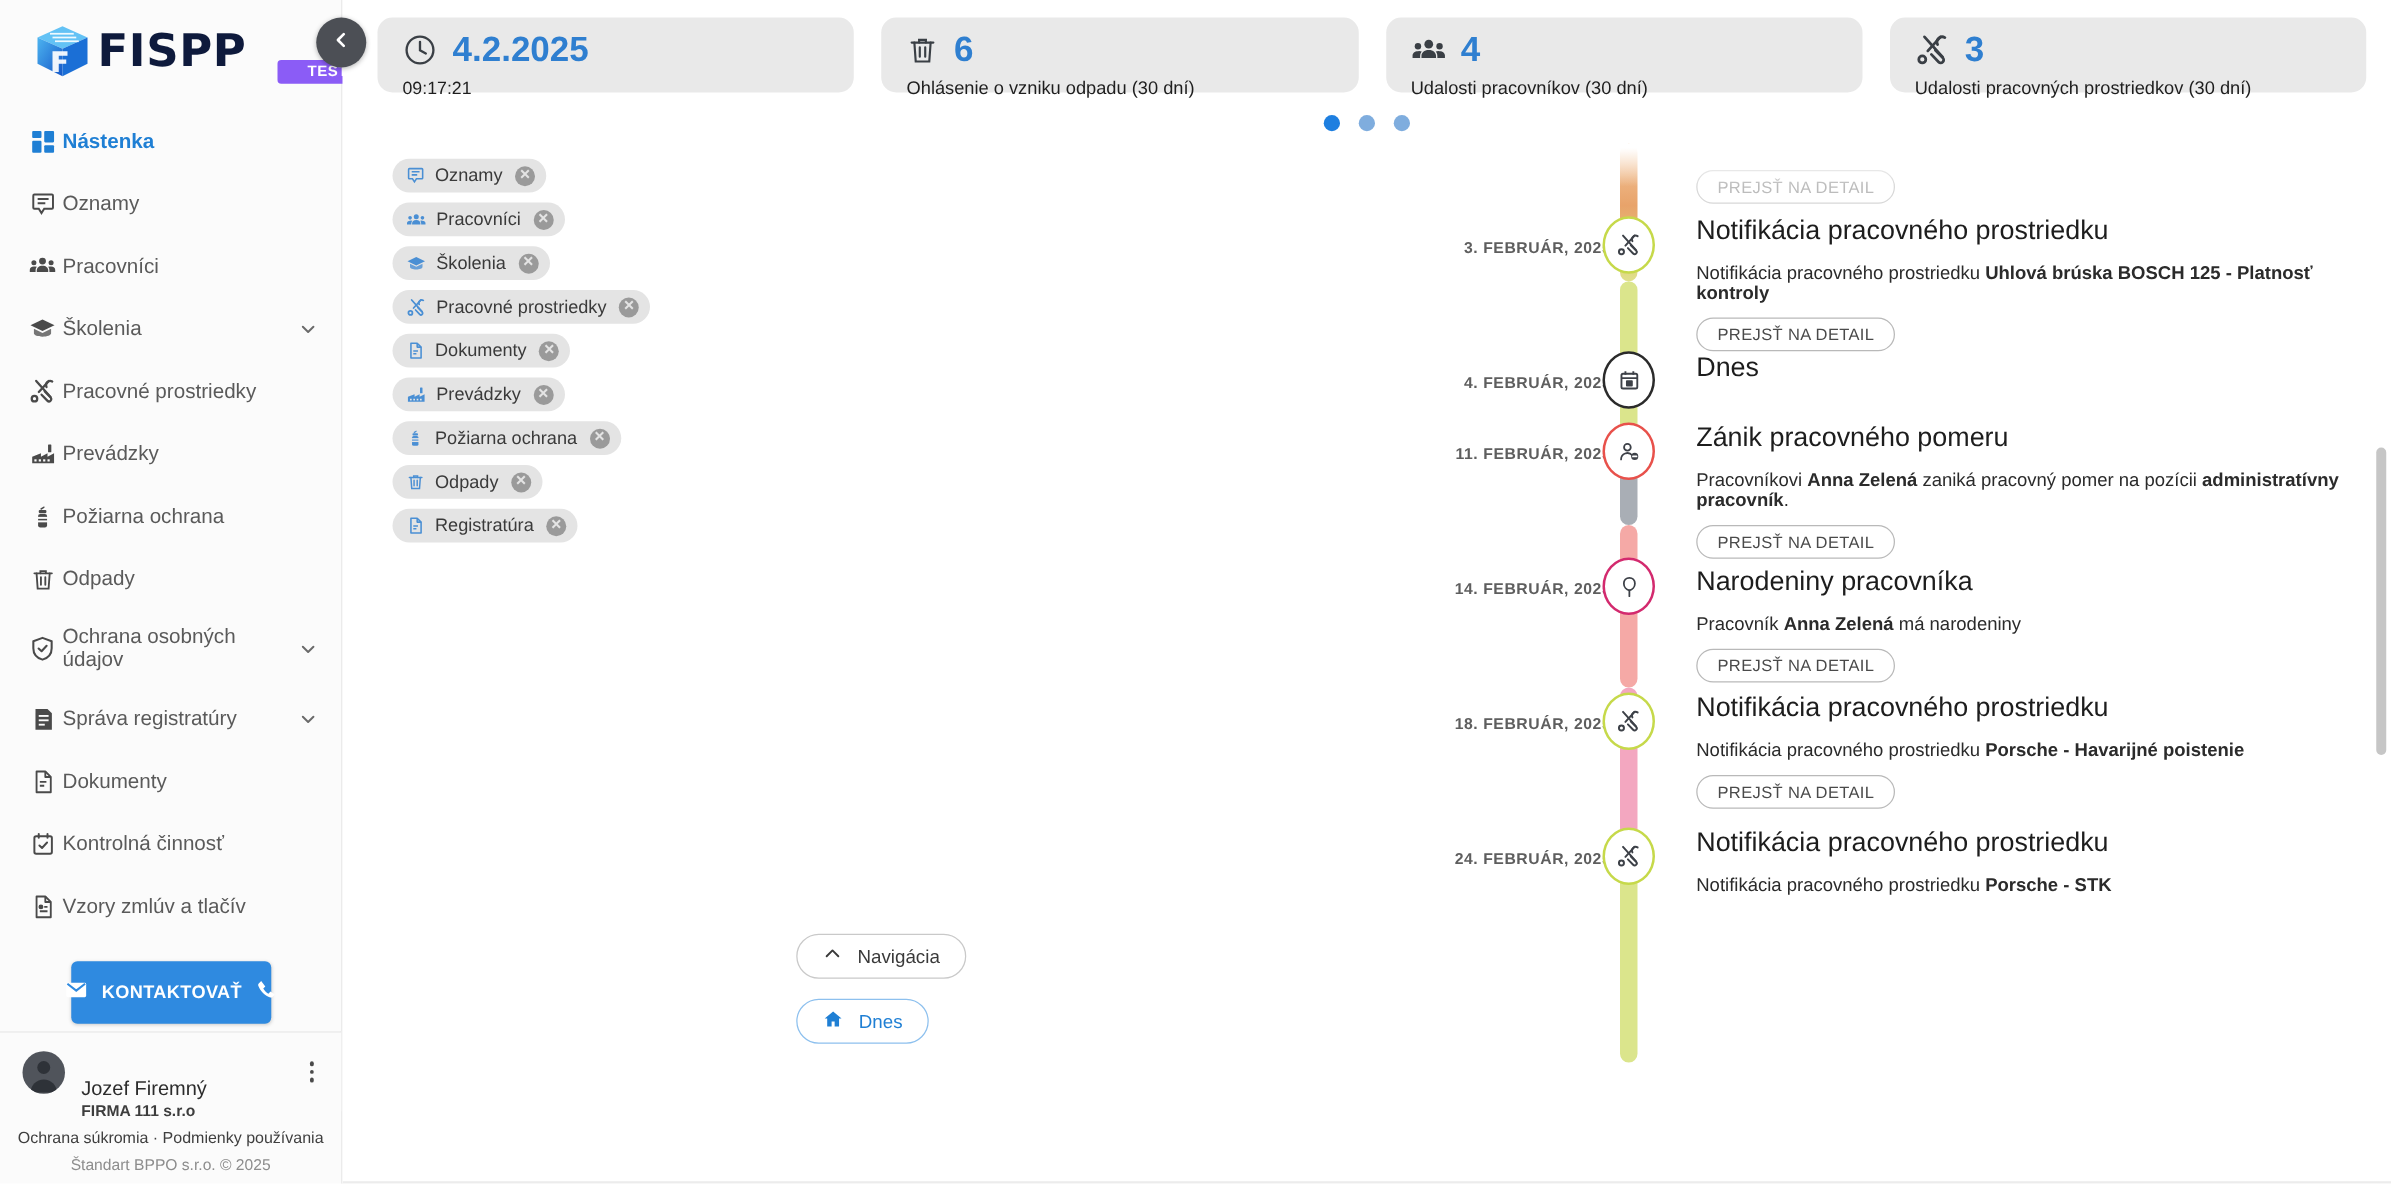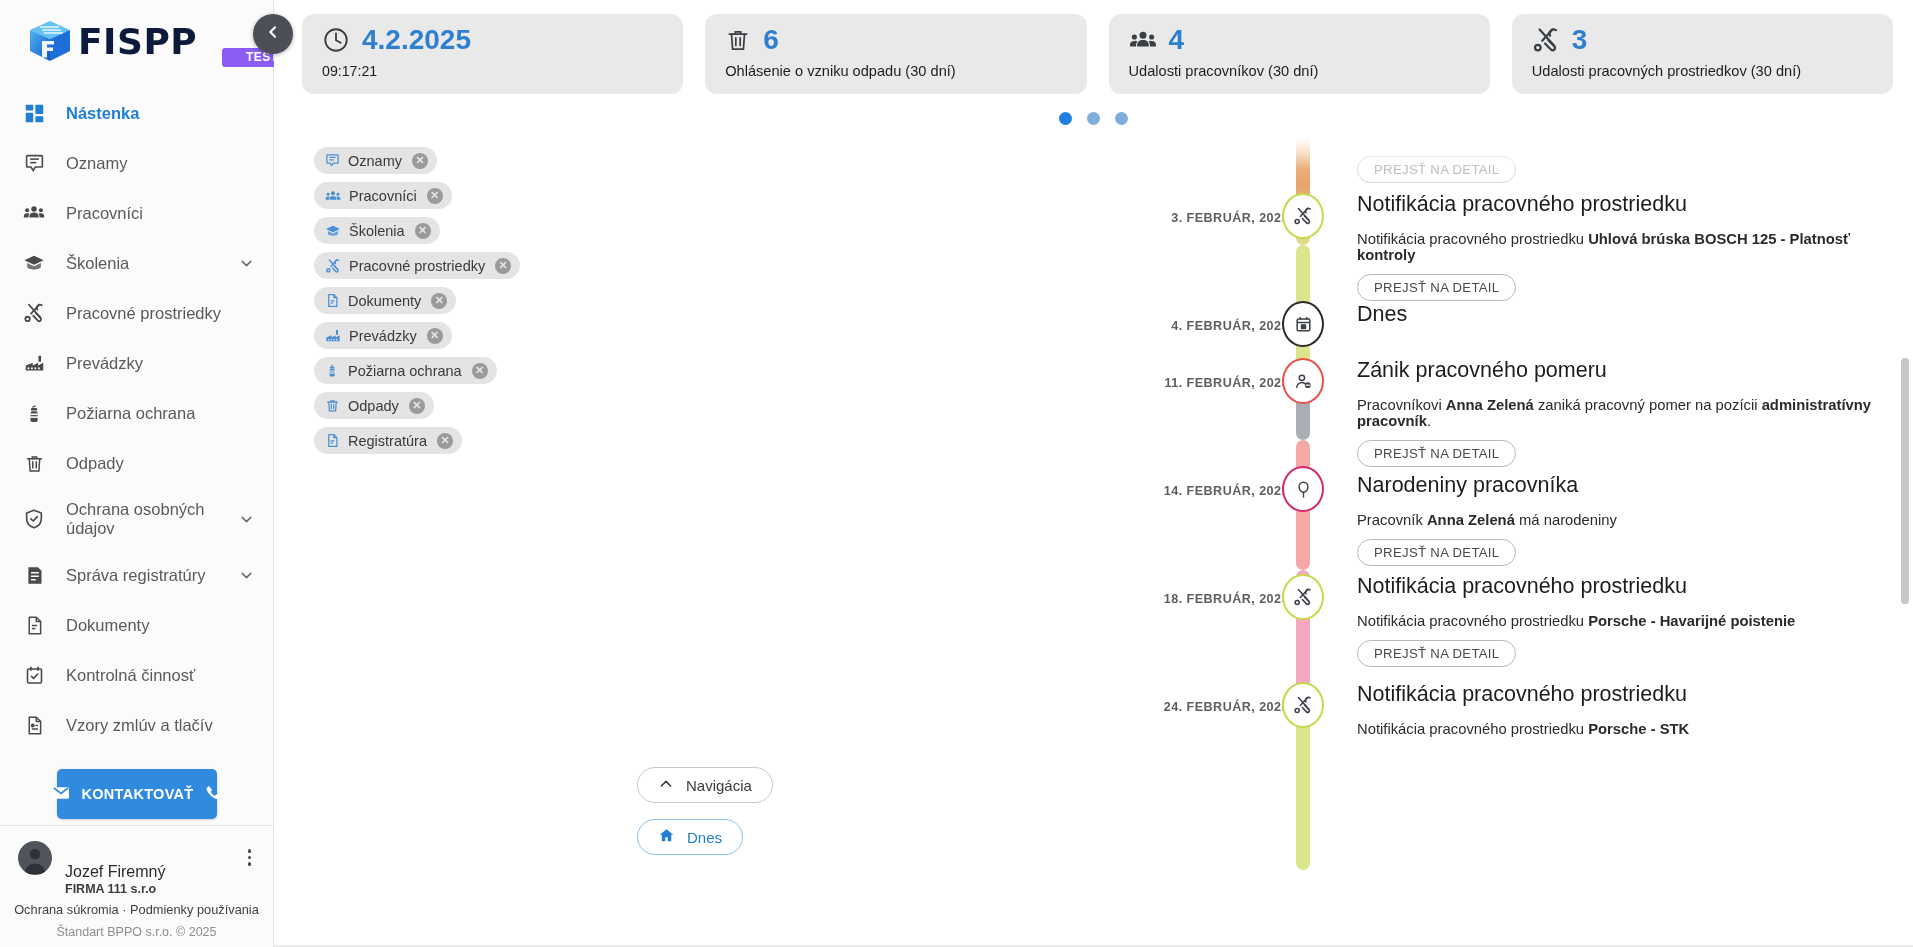--- a/index.html
+++ b/index.html
@@ -61,21 +61,21 @@
     color: #5a5a5a;
     font-size: 16.5px;
     cursor: pointer;
     position: relative;
   }
   .nav-item .ico {
     width: 32px; flex: 0 0 32px;
     display: flex; align-items: center; justify-content: center;
     color: #4a4a4a;
   }
-  .nav-item .lbl { margin-left: 16px; line-height: 1.15; }
+  .nav-item .lbl { line-height: 1.15; }
   .nav-item.active .lbl { color: #1f7fd4; font-weight: 700; }
   .nav-item.active .ico { color: #1f7fd4; }
   .nav-item .chev { margin-left: auto; color: #6a6a6a; display:flex; }
   .nav-item.two-line { height: 62px; }
 
   .collapse-btn {
     position: absolute;
     right: -20px; top: 14px;
     width: 40px; height: 40px;
     border-radius: 50%;
@@ -153,21 +153,21 @@
     overflow: hidden;
   }
   .cards-row {
     display: flex;
     gap: 22px;
     padding: 14px 20px 0 28px;
   }
   .card {
     background: #e9e9e9;
     border-radius: 12px;
-    height: 80px;
+    height: 60px;
     flex: 1 1 0;
     padding: 12px 18px 0 20px;
     min-width: 0;
     cursor: pointer;
   }
   .card-top { display: flex; align-items: center; gap: 12px; }
   .card-icon { color: #3a3f45; display:flex; align-items:center;}
   .card-value { font-size: 28px; font-weight: 700; color: #2f7fd0; line-height: 1; }
   .card-sub { font-size: 14.6px; color: #1e1e1e; margin-top: 9px; white-space: nowrap; overflow:hidden; text-overflow: ellipsis;}
   .card-time { font-size: 14.2px; color: #1e1e1e; margin-top: 9px; }

